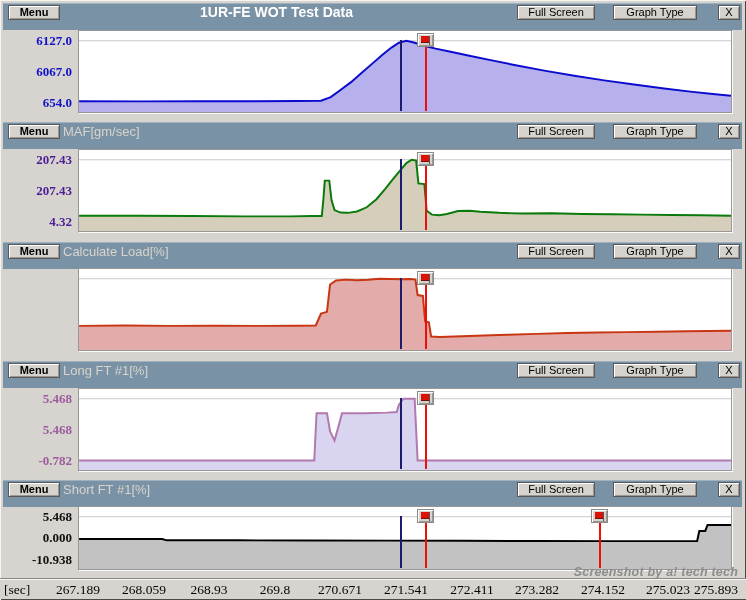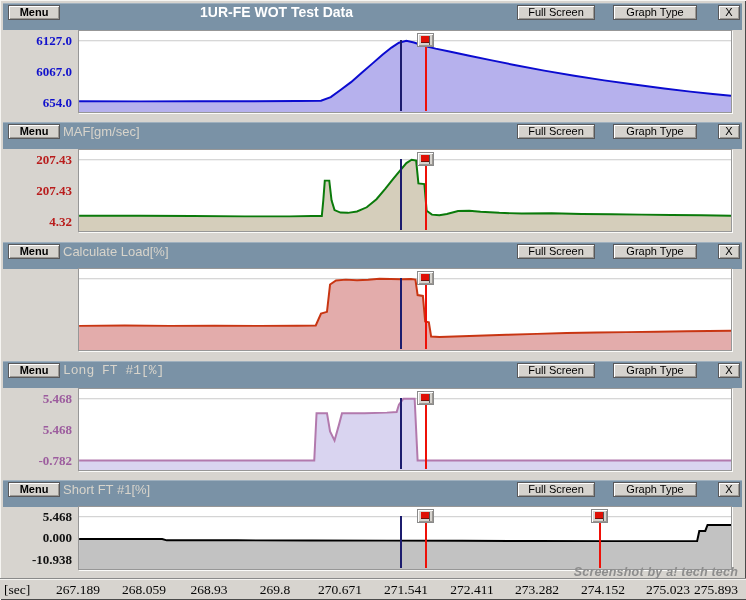--- a/index.html
+++ b/index.html
@@ -74,21 +74,21 @@
         </div>
       </div>
       <div class="panel" style="top: 122px; height: 110px;">
         <div class="hdr">
           <div class="btn menu">Menu</div>
           <div class="ptitle" style="color: rgb(216, 212, 203);">MAF[gm/sec]</div>
           <div class="btn fs">Full Screen</div>
           <div class="btn gt">Graph Type</div>
           <div class="btn x">X</div>
         </div>
-        <div class="ylab" style="top: 27px; height: 83px; color: #b91c1c;">
+        <div class="ylab" style="top: 27px; height: 83px; color: #4c1d95;">
           <span class="ymax">207.43</span>
           <span class="ycur">207.43</span>
           <span class="ymin">4.32</span>
         </div>
         <div class="plot" style="top: 27px; height: 83px;">
           <svg viewBox="0 0 656 83" preserveAspectRatio="none">
             <line x1="0" x2="656" y1="10" y2="10" stroke="#c9c9c9" stroke-width="1"></line>
             <polygon points="0.1,67.3 61.1,67.3 113.9,67.7 166.6,68.0 211.9,68.0 234.5,67.7 244.3,67.7 245.8,51.5 247.3,31.4 251.8,31.4 254.1,51.5 257.1,61.6 263.1,64.1 270.6,64.4 279.7,63.0 289.5,58.7 299.3,50.4 308.3,39.6 315.9,29.9 323.4,20.6 329.4,13.4 334.7,10.0 339.2,10.9 341.5,34.2 347.5,35.0 349.8,62.3 355.1,66.2 362.6,66.9 370.1,65.5 381.4,62.6 392.7,62.3 404.0,63.3 422.9,64.4 445.5,65.1 475.6,64.8 505.8,65.5 535.9,65.9 566.1,66.2 596.2,66.6 626.4,66.9 656.0,67.3 656,83 0,83" fill="#d5cebb"></polygon>
             <polyline points="0.1,67.3 61.1,67.3 113.9,67.7 166.6,68.0 211.9,68.0 234.5,67.7 244.3,67.7 245.8,51.5 247.3,31.4 251.8,31.4 254.1,51.5 257.1,61.6 263.1,64.1 270.6,64.4 279.7,63.0 289.5,58.7 299.3,50.4 308.3,39.6 315.9,29.9 323.4,20.6 329.4,13.4 334.7,10.0 339.2,10.9 341.5,34.2 347.5,35.0 349.8,62.3 355.1,66.2 362.6,66.9 370.1,65.5 381.4,62.6 392.7,62.3 404.0,63.3 422.9,64.4 445.5,65.1 475.6,64.8 505.8,65.5 535.9,65.9 566.1,66.2 596.2,66.6 626.4,66.9 656.0,67.3" fill="none" stroke="#0a7a0a" stroke-width="2"></polyline>
           </svg>
@@ -118,21 +118,21 @@
           <div class="curred" style="left: 346px; background: rgb(238, 16, 8);"></div>
           <div class="flag" style="left: 338px;">
             <div class="fr"></div>
             <div class="fp"></div>
           </div>
         </div>
       </div>
       <div class="panel" style="top: 361px; height: 110px;">
         <div class="hdr">
           <div class="btn menu">Menu</div>
-          <div class="ptitle" style="color: rgb(216, 212, 203); font-family: Liberation Mono, monospace;">Long FT #1[%]</div>
+          <div class="ptitle" style="color: rgb(216, 212, 203);">Long FT #1[%]</div>
           <div class="btn fs">Full Screen</div>
           <div class="btn gt">Graph Type</div>
           <div class="btn x">X</div>
         </div>
         <div class="ylab" style="top: 27px; height: 83px; color: rgb(156, 92, 158);">
           <span class="ymax">5.468</span>
           <span class="ycur">5.468</span>
           <span class="ymin">-0.782</span>
         </div>
         <div class="plot" style="top: 27px; height: 83px;">

